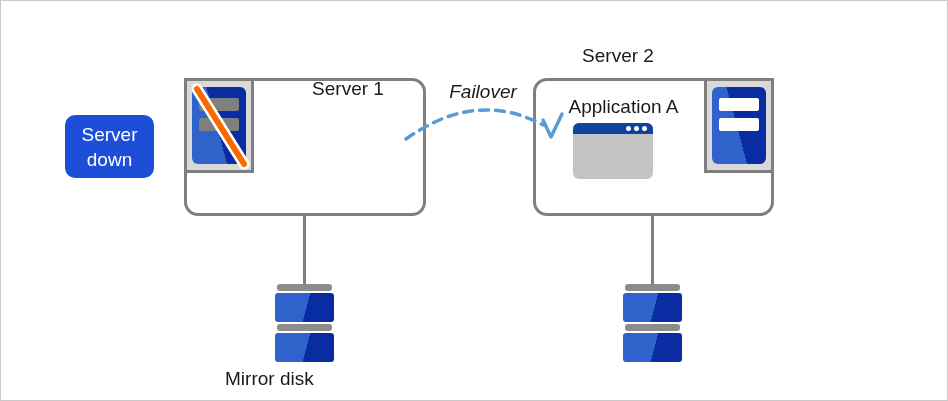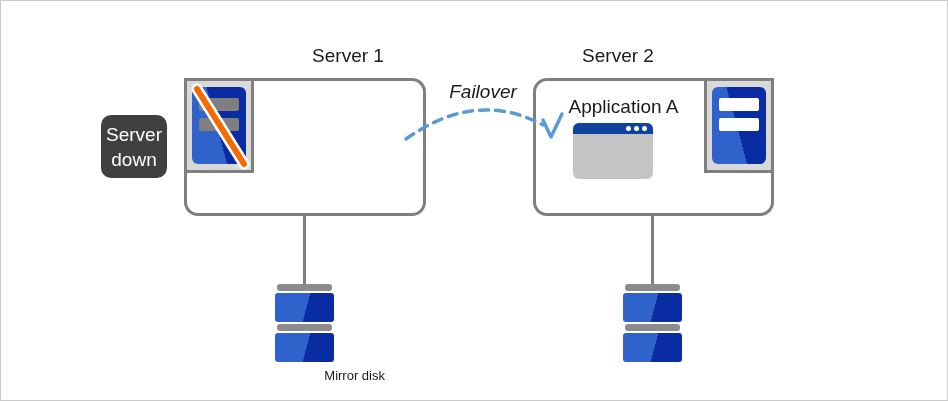--- a/index.html
+++ b/index.html
@@ -14,31 +14,30 @@
     height: 401px;
     background: #ffffff;
     border: 1px solid #c9c9c9;
     overflow: hidden;
   }
 
   
   .badge {
     position: absolute;
     left: 64px; top: 114px;
-    width: 66px; height: 63px;
-    background: #404040;
+    width: 89px; height: 63px;
+    background: #1d4ed8;
     border-radius: 10px;
     color: #ffffff;
     font-size: 19px;
     line-height: 25px;
     display: flex;
     align-items: center;
     justify-content: center;
     text-align: center;
-    margin-left: 36px;
   }
   .badge span { display: block; width: 70px; }
 
   
   .server-box {
     position: absolute;
     top: 77px;
     height: 138px;
     background: #ffffff;
     border: 3px solid #7f7f7f;
@@ -49,21 +48,21 @@
   .box2 { left: 532px; width: 241px; }
 
   .box-label {
     position: absolute;
     top: 44px;
     width: 160px;
     text-align: center;
     font-size: 19px;
     z-index: 3;
   }
-  .label1 { left: 267px; }
+  .label1 { left: 267px; margin-top: 33px; }
   .label2 { left: 537px; }
 
   
   .icon-frame {
     position: absolute;
     top: 77px;
     width: 70px; height: 95px;
     background: #d9d9d9;
     border: 3px solid #7f7f7f;
     z-index: 2;
@@ -176,22 +175,22 @@
     margin-top: 2px;
     border-radius: 3px;
     background: linear-gradient(105deg, #2f63cb 53%, #0a2ca3 53%);
   }
   .disk .bar { margin-top: 2px; }
 
   .disk-label {
     position: absolute;
     left: 224px; top: 367px;
     width: 160px;
-    text-align: right;
-    font-size: 13px;
+    text-align: left;
+    font-size: 19px;
   }
 </style>
 </head>
 <body>
 
 <div class="canvas">
 
   <div class="badge">
     <span>Server down</span>
   </div>

